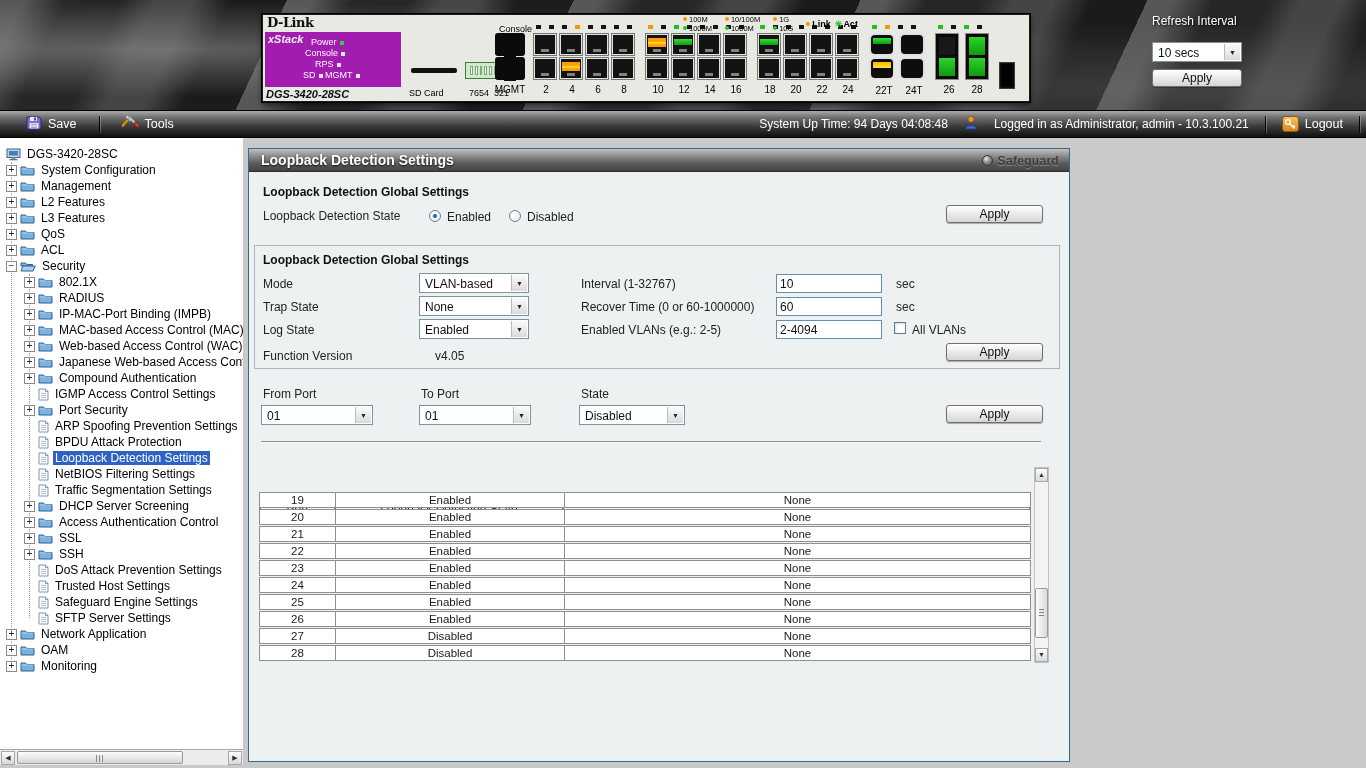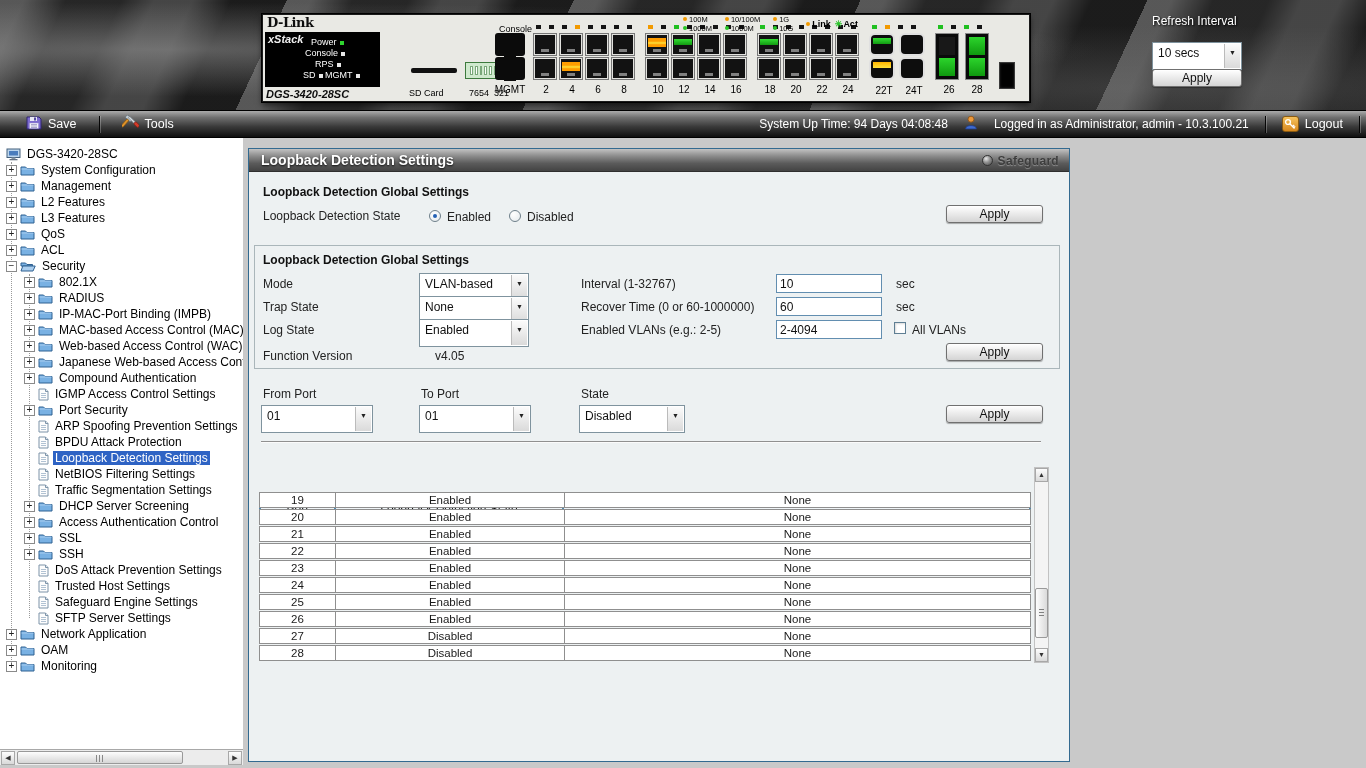--- a/index.html
+++ b/index.html
@@ -14,21 +14,21 @@
       repeating-linear-gradient(115deg, rgba(190,190,190,.30) 0 22px, rgba(35,35,35,.55) 60px 110px, rgba(130,130,130,.30) 140px 175px, rgba(15,15,15,.55) 210px 260px);
     }
   .brand { position:absolute; left:26px; top:10px; color:#fff; }
   .brand-title { font-size:45px; font-weight:bold; letter-spacing:-2px; text-shadow:2px 2px 3px rgba(0,0,0,.7); line-height:48px; }
   .brand-title .reg { font-size:12px; vertical-align:18px; letter-spacing:0; }
   .brand-tag { font-size:13px; font-weight:bold; margin-top:2px; text-shadow:1px 1px 2px rgba(0,0,0,.7); letter-spacing:.2px; }
 
   
   .switch { position:absolute; left:262px; top:14px; width:768px; height:88px; background:#e9e9e4; border:1px solid #1a1a1a; box-shadow:0 0 0 1px #000, 0 3px 6px rgba(0,0,0,.6); }
   .sw-brand { position:absolute; left:4px; top:0px; font-size:13px; font-weight:bold; color:#0d0d0d; font-family:"DejaVu Serif", serif; letter-spacing:-.5px;}
-  .sw-black { position:absolute; left:2px; top:17px; width:115px; height:55px; background:#000000; }
+  .sw-black { position:absolute; left:2px; top:17px; width:136px; height:55px; background:#a21caf; }
   .sw-series { position:absolute; left:3px; top:1px; color:#f0f0f0; font-style:italic; font-weight:bold; font-size:11px; }
   .ledrow { position:absolute; color:#fff; font-size:9px; line-height:9px; white-space:nowrap; }
   .wdot { display:inline-block; width:4px; height:4px; background:#e8e8e8; margin-left:3px; }
   .gdot { display:inline-block; width:4px; height:4px; background:#2fd52f; margin-left:3px; }
   .sw-model { position:absolute; left:3px; bottom:1px; font-size:11px; font-weight:bold; font-style:italic; color:#0d0d0d; }
   .sw-sdslot { position:absolute; left:148px; top:53px; width:46px; height:5px; background:#111; border-radius:2px; }
   .sw-sdcard { position:absolute; left:146px; bottom:3px; font-size:9px; color:#000; }
   .sw-alarmlabel { position:absolute; left:210px; top:36px; font-size:9px; color:#000;margin-top:20px; }
   .sw-alarm { position:absolute; left:202px; top:47px; width:46px; height:17px; background:#cfe9cd; border:1px solid #3d7a3d; display:flex; gap:2px; padding:3px 4px; }
   .sw-alarm i { display:block; width:3px; height:9px; background:#fff; border:1px solid #7aa87a; }
@@ -69,21 +69,21 @@
   .leg { font-size:7.5px; line-height:7px; color:#000; white-space:nowrap; }
   .ldot { display:inline-block; width:4px; height:4px; border-radius:50%; margin-right:2px; vertical-align:1px; }
   .ldot.o { background:#f29a00; } .ldot.g { background:#28c828; }
   .linkact { font-size:9px; font-weight:bold; color:#000; white-space:nowrap; }
   .linkact .lw { margin-right:4px; }
   .actstar { color:#2bc42b; font-size:9px; margin-right:1px; }
 
   
   .refresh { position:absolute; left:1152px; top:14px; width:100px; }
   .refresh-label { font-size:12px; color:#fff; text-shadow:1px 1px 2px #000; }
-  .fsel { position:absolute; height:28px; background:#fff; border:1px solid #7f939e; font-size:12px; color:#111; }
+  .fsel { position:absolute; height:20px; background:#fff; border:1px solid #7f939e; font-size:12px; color:#111; }
   .fsel-t { position:absolute; left:5px; top:3px; white-space:nowrap; }
   .fsel-b { position:absolute; right:1px; top:1px; bottom:1px; width:16px; background:linear-gradient(#fbfbfb,#dadada); border-left:1px solid #bbb; font-size:7px; color:#222; text-align:center; line-height:17px; }
   .refresh .fsel { left:0; top:28px; width:90px; }
   .abtn { border:1px solid #707070; border-radius:3px; background:linear-gradient(#ffffff,#ececec 45%,#d4d4d4); box-shadow:inset 0 1px 0 #fff, 0 1px 1px rgba(0,0,0,.3); font-size:12px; color:#111; text-align:center; }
   .refresh-apply { position:absolute; left:0; top:55px; width:90px; height:18px; line-height:17px; }
 
   
   .toolbar { position:absolute; left:0; top:110px; width:1366px; height:28px; background:linear-gradient(#ababab,#6f6f6f 25%,#3a3a3a 60%,#0f0f0f); border-top:1px solid #000; border-bottom:1px solid #000; color:#fff; }
   .tb-left { position:absolute; left:26px; top:0; height:26px; display:flex; align-items:center; gap:8px; }
   .tb-right { position:absolute; right:6px; top:0; height:26px; display:flex; align-items:center; gap:16px; font-size:12px; }

